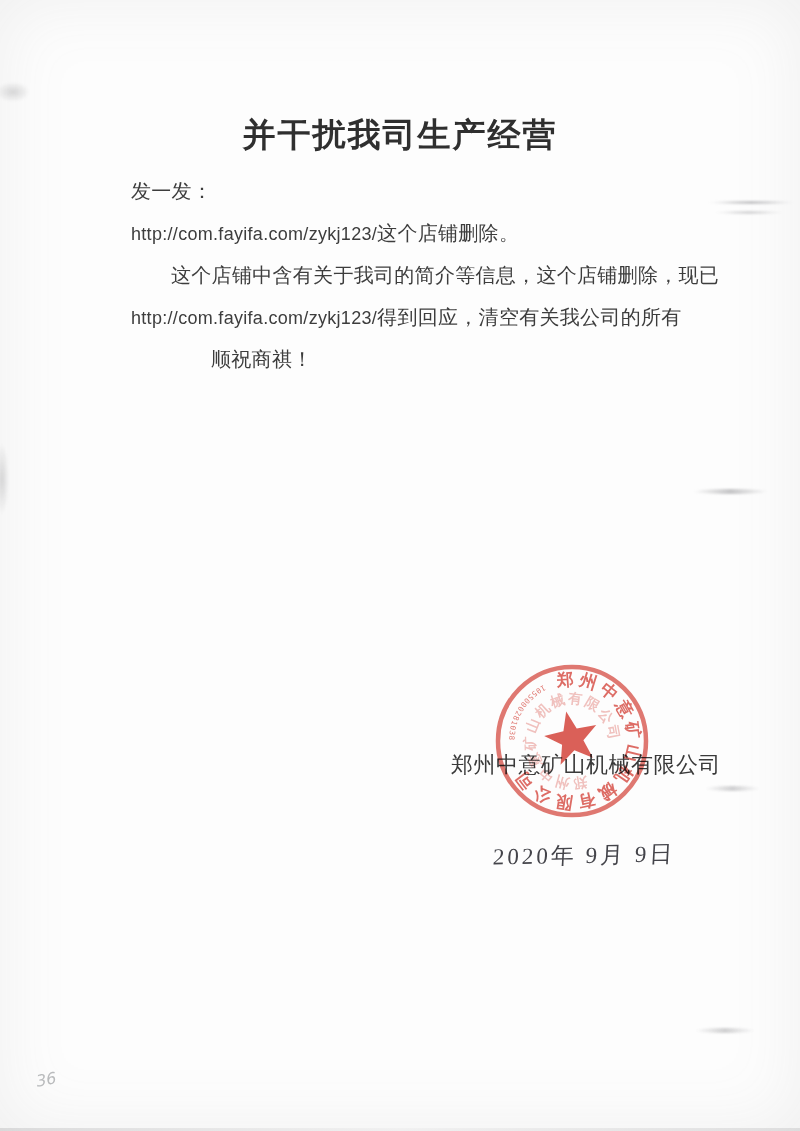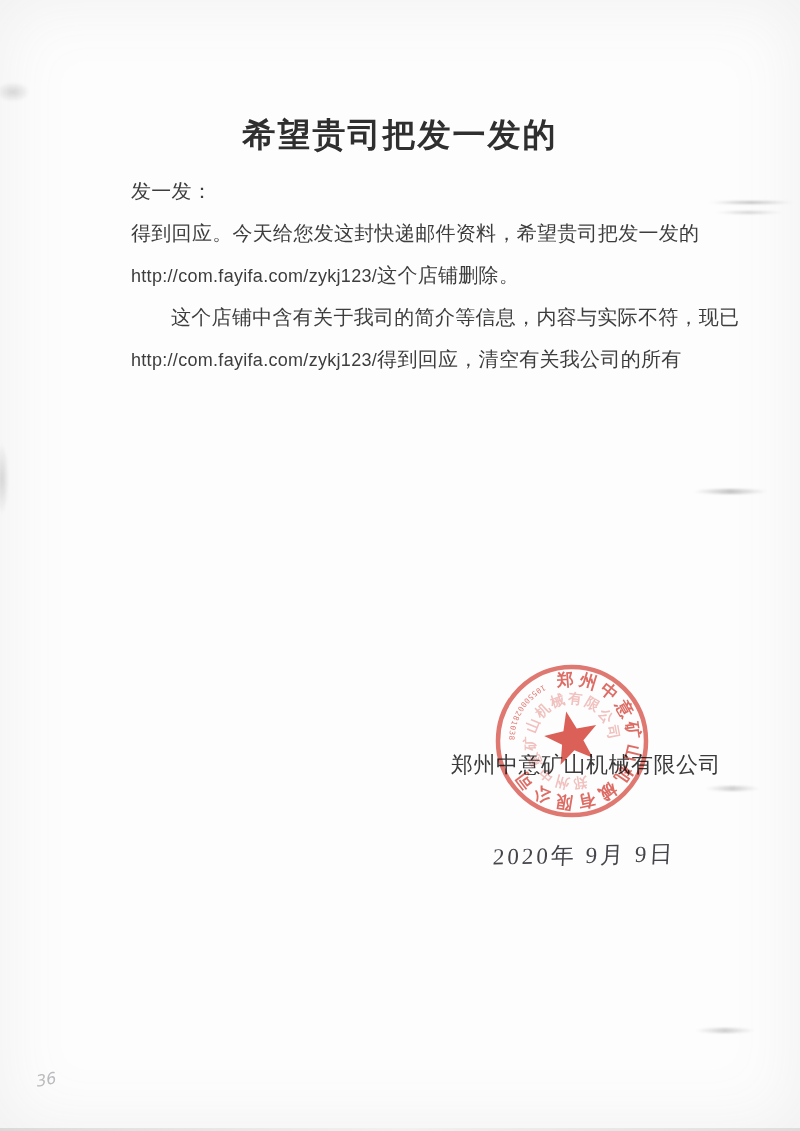--- a/index.html
+++ b/index.html
@@ -49,28 +49,28 @@
   .bottom-edge{
     position:absolute;left:0;right:0;bottom:0;height:3px;
     background:linear-gradient(90deg,rgba(140,140,142,0.25),rgba(170,170,172,0.08),rgba(140,140,142,0.22));
   }
 </style>
 </head>
 <body>
 
 <div class="page">
 
-  <div class="title">希望贵司把发一发的</div>
+  <div class="title">并干扰我司生产经营</div>
 
   <div class="letter-body">
     <div class="line">发一发：</div>
-    <div class="line">得到回应。今天给您发这封快递邮件资料，希望贵司把发一发的</div>
     <div class="line"><span class="mono">http://com.fayifa.com/zykj123/</span><span>这个店铺删除。</span></div>
-    <div class="line indent">这个店铺中含有关于我司的简介等信息，内容与实际不符，现已</div>
+    <div class="line indent">这个店铺中含有关于我司的简介等信息，这个店铺删除，现已</div>
     <div class="line"><span class="mono">http://com.fayifa.com/zykj123/</span><span>得到回应，清空有关我公司的所有</span></div>
+    <div class="line closing-line">顺祝商祺！</div>
   </div>
 
   <div class="company-name">郑州中意矿山机械有限公司</div>
 
   <div class="date-line">2020年 9月 9日</div>
 
   <svg class="seal" viewBox="0 0 190 190" xmlns="http://www.w3.org/2000/svg">
     <defs>
       <path id="sealNamePath" d="M 80.5 40.9 A 56 56 0 0 1 109.5 149.1 A 56 56 0 0 1 80.5 40.9" fill="none"></path>
       <path id="sealCodePath" d="M 68.4 37.9 A 63 63 0 0 0 42.8 130.2" fill="none"></path>

